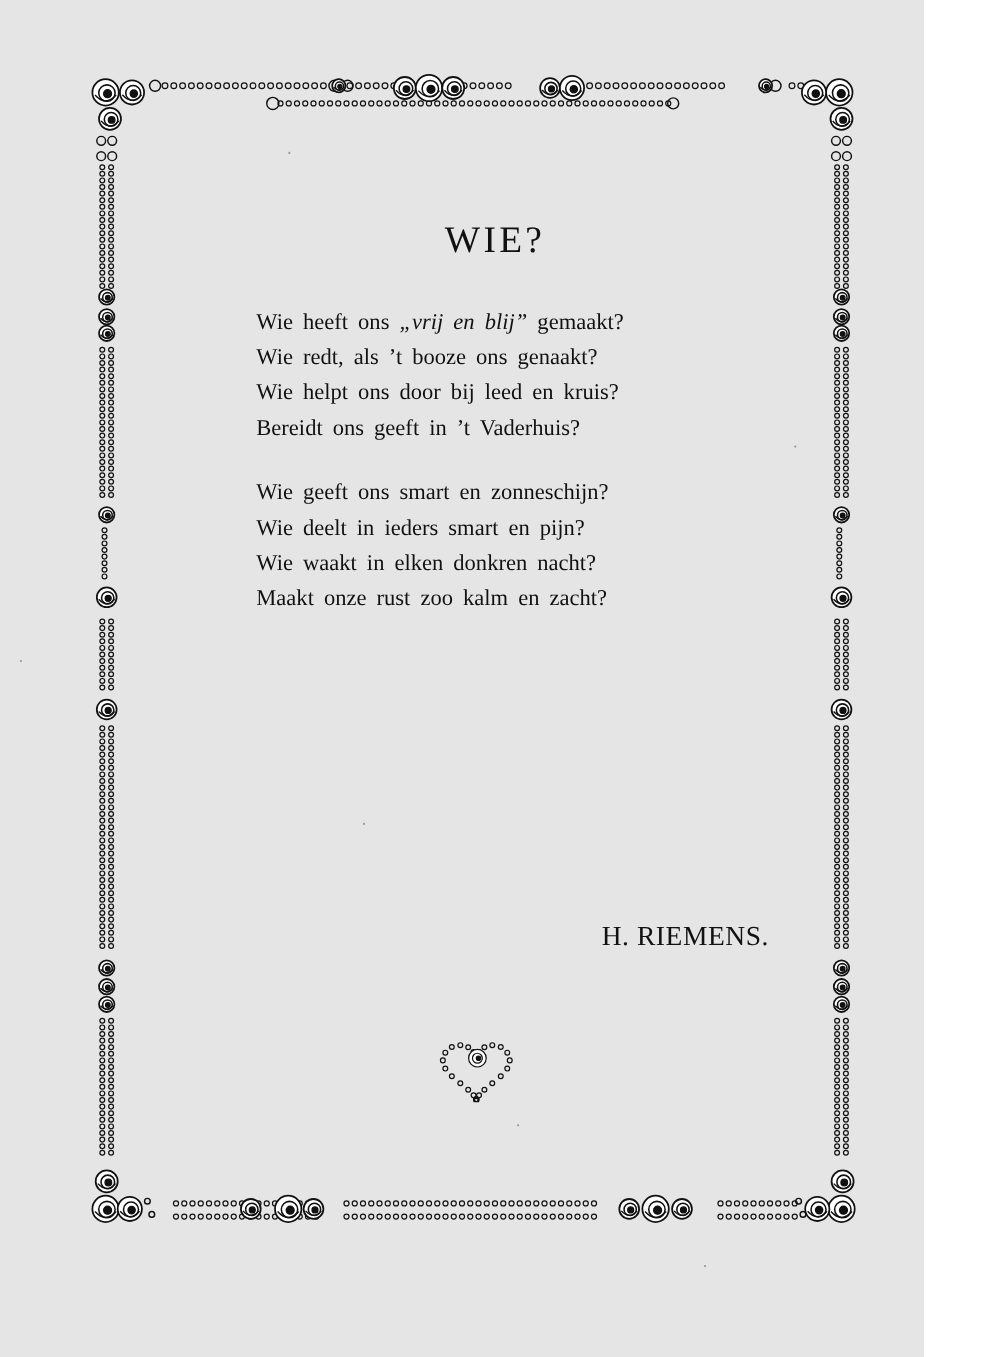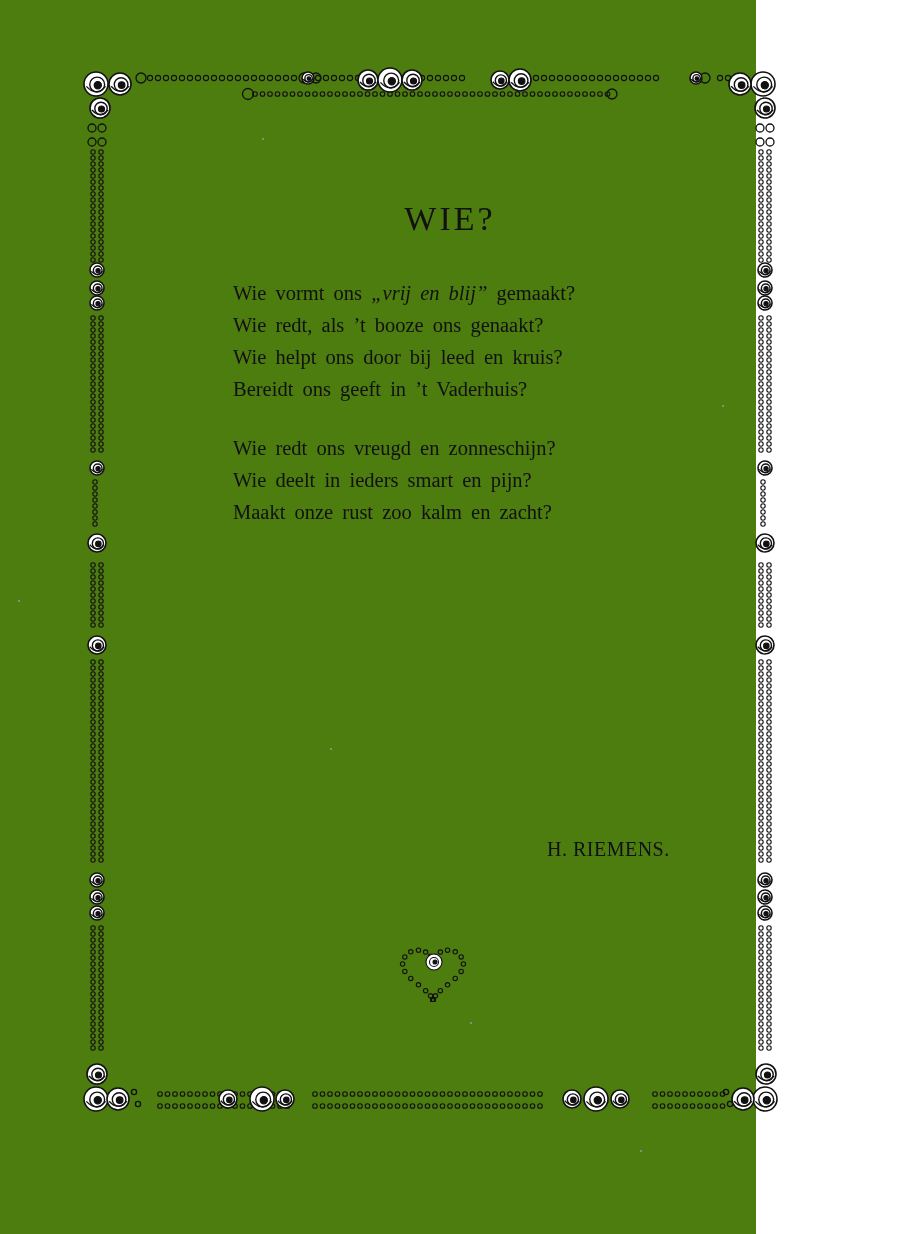--- a/index.html
+++ b/index.html
@@ -1,30 +1,30 @@
 <!DOCTYPE html>
 <html><head>
 <meta charset="utf-8">
 <style>
   html, body { margin: 0; padding: 0; background: #ffffff; }
   body { width: 900px; height: 1234px; position: relative; overflow: hidden; }
-  .page { position: absolute; left: 0; top: 0; width: 756px; height: 1234px; background: #4d7c0f; }
+  .page { position: absolute; left: 0; top: 0; width: 840px; height: 1234px; background: #e5e5e5; }
   svg.border { position: absolute; left: 0; top: 0; width: 900px; height: 1234px; }
   .title {
     position: absolute; left: 0; width: 900px; top: 200px; text-align: center;
     font-family: "Liberation Serif", "DejaVu Serif", serif; font-size: 34px;
     letter-spacing: 3px; color: #111;
   }
   .poem { position: absolute; left: 233px; top: 277px; width: 460px;
     font-family: "Liberation Serif", "DejaVu Serif", serif; font-size: 20.5px; color: #111; }
   .stanza { margin: 0 0 27px 0; }
   .line { height: 32px; line-height: 32px; white-space: nowrap; word-spacing: 4px; }
   .line em { font-style: italic; }
   .author { position: absolute; left: 547px; top: 838px; font-family: "Liberation Serif", "DejaVu Serif", serif;
-    font-size: 20px; color: #111; letter-spacing: 0.5px; }
+    font-size: 25px; color: #111; letter-spacing: 0.5px; }
   svg.heart { position: absolute; left: 398px; top: 946px; width: 70px; height: 56px; }
   .speck { position: absolute; width: 2px; height: 2px; background: #999; border-radius: 1px; }
 </style>
 </head>
 <body>
 
 <div class="page">
   <svg class="border" viewBox="0 0 900 1234" id="frame">
       <circle cx="150" cy="78" r="2.6" fill="none" stroke="#111111" stroke-width="1.1"></circle>
       <circle cx="158" cy="78" r="2.6" fill="none" stroke="#111111" stroke-width="1.1"></circle>
@@ -888,28 +888,29 @@
       <circle cx="743" cy="1099" r="11" fill="#fff" stroke="#111111" stroke-width="1.6"></circle>
       <circle cx="744.1" cy="1099.55" r="6.82" fill="none" stroke="#111111" stroke-width="1.4"></circle>
       <circle cx="744.65" cy="1100.1" r="3.3" fill="#111111" stroke="#111111" stroke-width="1.2"></circle>
       <path d="M734.2,1101.2 Q743,1111.1 751.8,1101.2" fill="none" stroke="#111111" stroke-width="1.3"></path>
     </svg>
 
   <div class="title">WIE?</div>
 
   <div class="poem" id="poem">
     <div class="stanza">
-      <div class="line"><span>Wie vormt ons </span><em>„vrij en blij”</em><span> gemaakt?</span></div>
+      <div class="line"><span>Wie heeft ons </span><em>„vrij en blij”</em><span> gemaakt?</span></div>
       <div class="line">Wie redt, als ’t booze ons genaakt?</div>
       <div class="line">Wie helpt ons door bij leed en kruis?</div>
       <div class="line">Bereidt ons geeft in ’t Vaderhuis?</div>
     </div>
     <div class="stanza">
-      <div class="line">Wie redt ons vreugd en zonneschijn?</div>
+      <div class="line">Wie geeft ons smart en zonneschijn?</div>
       <div class="line">Wie deelt in ieders smart en pijn?</div>
+      <div class="line">Wie waakt in elken donkren nacht?</div>
       <div class="line">Maakt onze rust zoo kalm en zacht?</div>
     </div>
     <div class="stanza">
     </div>
   </div>
 
   <div class="author">H. RIEMENS.</div>
 
   <svg class="heart" viewBox="0 0 70 56" id="heart">
       <circle cx="35" cy="16.25" r="2.2" fill="none" stroke="#111111" stroke-width="1.1"></circle>

